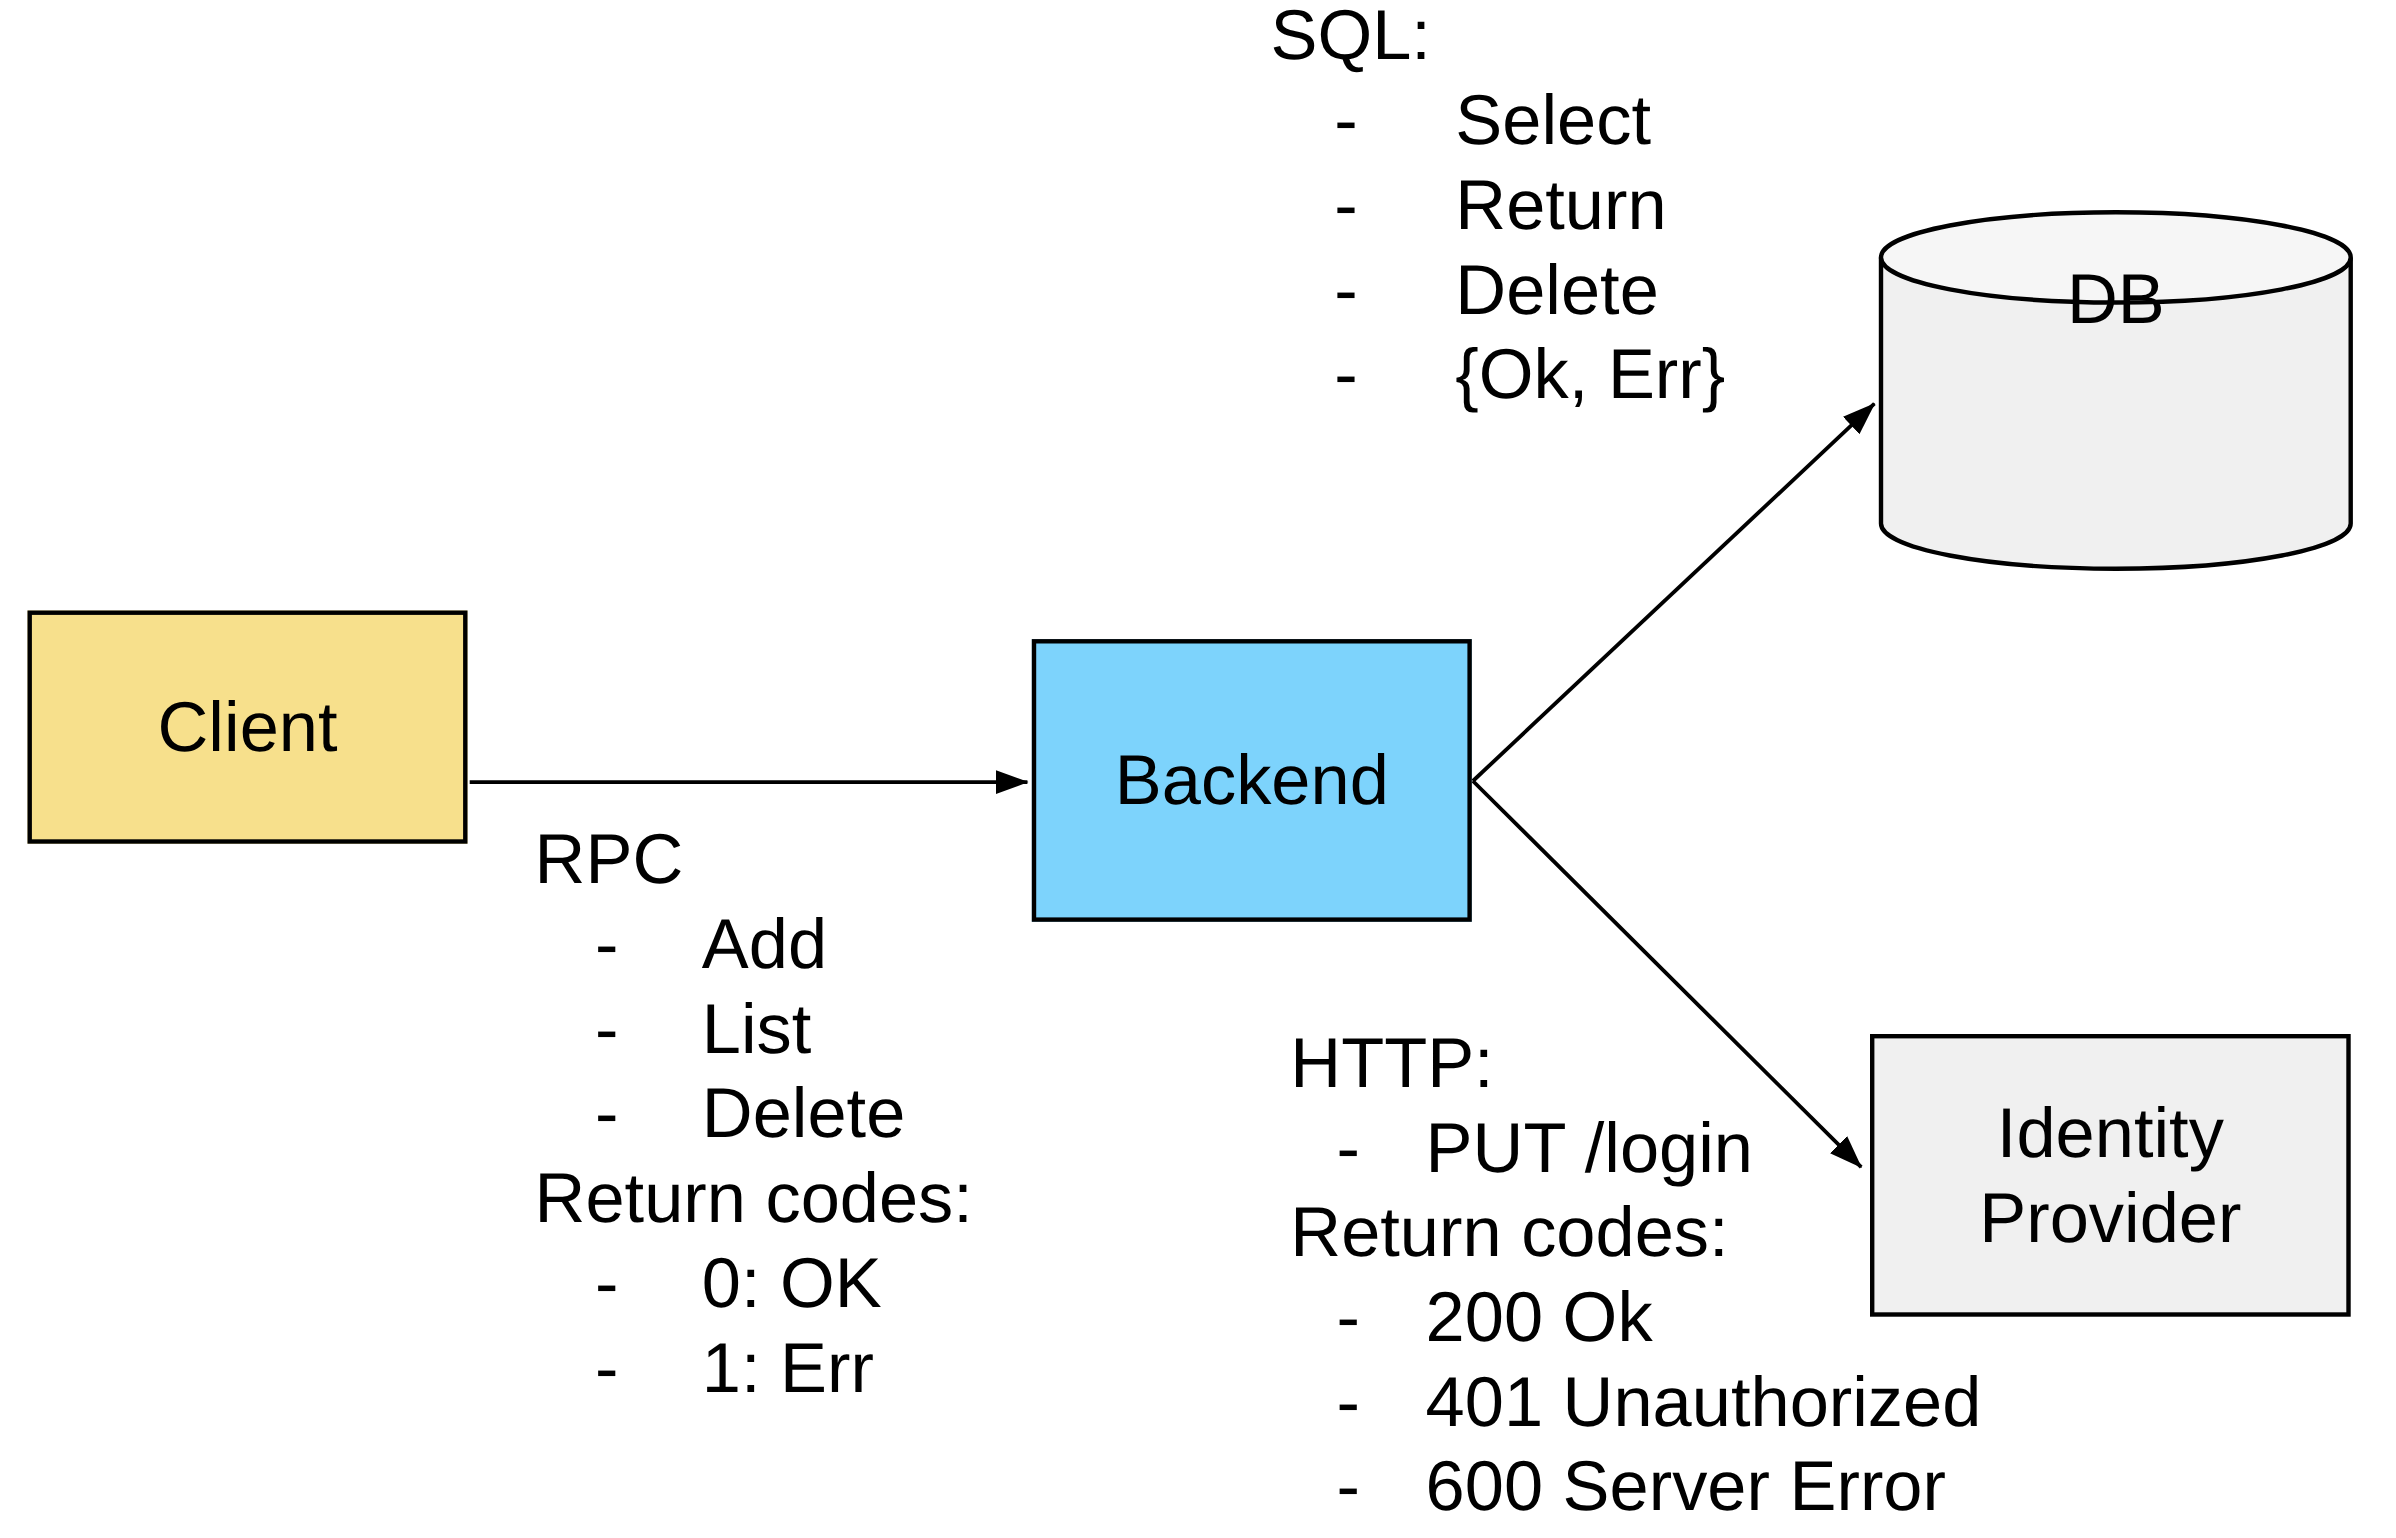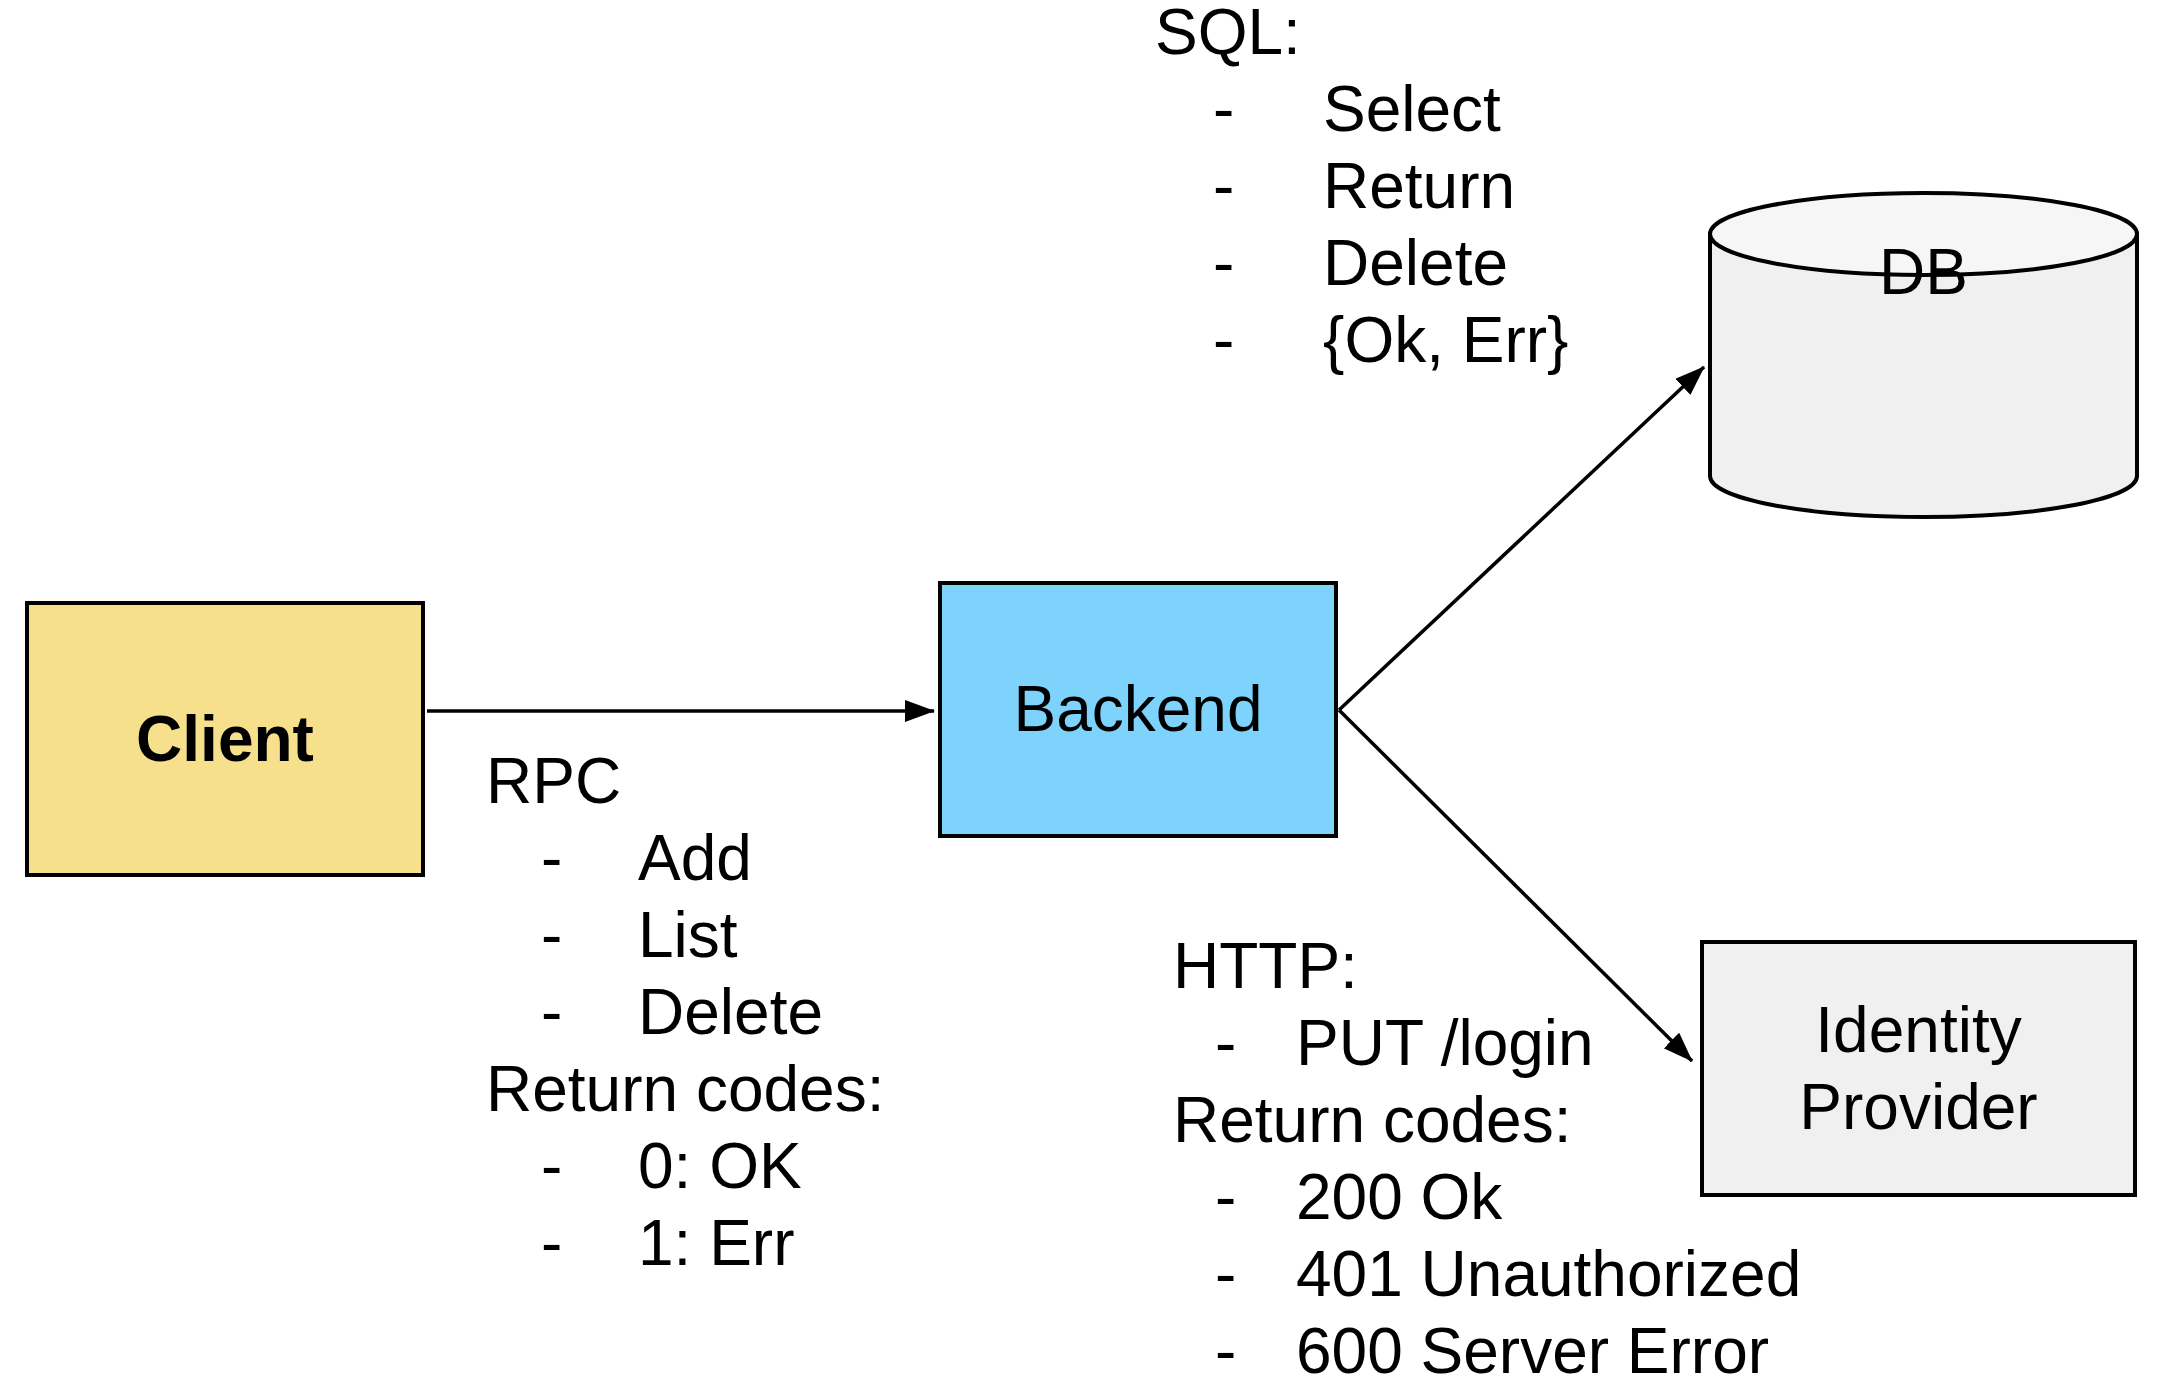--- a/index.html
+++ b/index.html
@@ -27,21 +27,21 @@
     position: absolute;
     border: 4px solid #000000;
     box-sizing: border-box;
     display: flex;
     align-items: center;
     justify-content: center;
     font-size: 64px;
     line-height: 77px;
     text-align: center;
   }
-  .node-client  { left: 25px;   top: 601px; width: 400px; height: 276px; font-weight: bold; }
+  .node-client  { left: 25px;   top: 555px; width: 400px; height: 212px; }
   .node-backend { left: 938px;  top: 581px; width: 400px; height: 257px; }
   .node-idp     { left: 1700px; top: 940px; width: 437px; height: 257px; }
   .node-idp .wrap-label { display: inline-block; width: 320px; text-align: center; }
 
   
   .db-label {
     position: absolute;
     left: 1710px; top: 234px; width: 427px; height: 242px;
     display: flex; justify-content: center;
     font-size: 64px; line-height: 77px;

